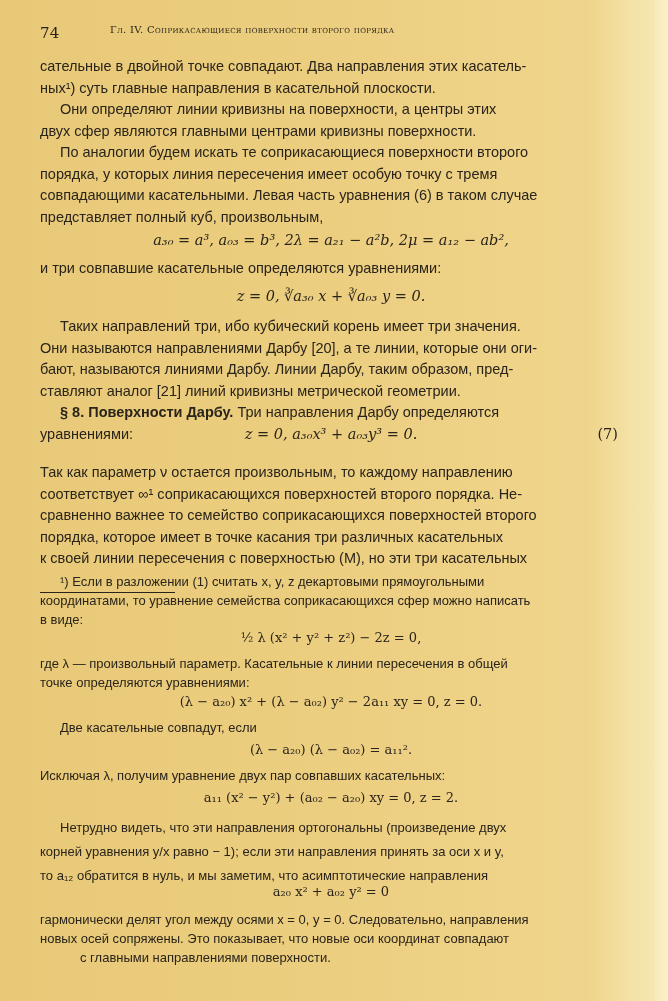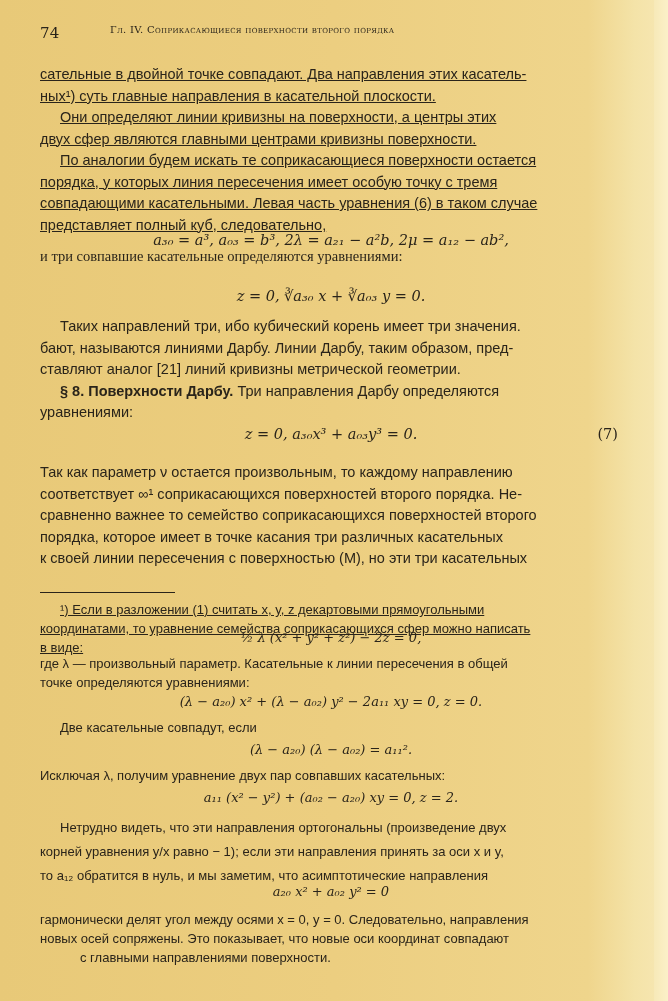--- a/index.html
+++ b/index.html
@@ -32,61 +32,62 @@
       font-family: "DejaVu Serif", serif; font-style: italic;
       font-size: 14.5px;
     }
     .fn {
       position: absolute; left: 0; width: 582px;
       font-family: "Liberation Sans", sans-serif;
       font-size: 13px; line-height: 19px;
     }
     .fn-formula {
       position: absolute; left: 0; width: 582px; text-align: center;
-      font-family: "DejaVu Serif", serif; font-style: italic; font-size: 13px;
+      font-family: "DejaVu Serif", serif; font-size: 13px;
     }
     .rule { position: absolute; left: 0; top: 592px; width: 135px; height: 1px; background: #2a241a; }
     .eqnum { position: absolute; right: 4px; font-style: normal; }
     .bold { font-weight: bold; }
     .edge {
       position: absolute; right: 0; top: 0; width: 14px; height: 1001px;
       background: linear-gradient(90deg, #f7e9b8, #fbf0c8);
     }
   </style>
 </head>
 <body>
 
 <div class="page">
 
   <div class="header">
     <span class="pnum">74</span>
     <span class="title">Гл. IV. Соприкасающиеся поверхности второго порядка</span>
   </div>
 
-  <div class="body-text" style="top:64px;text-decoration:underline;">
+  <div class="body-text" style="top:56px;">
     <span class="line">сательные в двойной точке совпадают.  Два направления этих касатель-</span>
     <span class="line">ных¹) суть главные направления в касательной плоскости.</span>
     <span class="line ind">Они определяют линии кривизны на поверхности, а центры этих</span>
     <span class="line">двух сфер являются главными центрами кривизны поверхности.</span>
-    <span class="line ind">По аналогии будем искать те соприкасающиеся поверхности остается</span>
+    <span class="line ind">По аналогии будем искать те соприкасающиеся поверхности второго</span>
     <span class="line">порядка, у которых линия пересечения имеет особую точку с тремя</span>
     <span class="line">совпадающими касательными. Левая часть уравнения (6) в таком случае</span>
-    <span class="line">представляет полный куб, следовательно,</span>
+    <span class="line">представляет полный куб, произвольным,</span>
   </div>
 
   <div class="formula" style="top:232px;">a₃₀ = a³,   a₀₃ = b³,   2λ = a₂₁ − a²b,   2μ = a₁₂ − ab²,</div>
 
-  <div class="body-text" style="top:246px;font-family:Liberation Serif, serif;">
+  <div class="body-text" style="top:258px;">
     <span class="line">и три совпавшие касательные определяются уравнениями:</span>
   </div>
 
   <div class="formula" style="top:288px;">z = 0,   ∛a₃₀ x + ∛a₀₃ y = 0.</div>
 
   <div class="body-text" style="top:316px;">
     <span class="line ind">Таких направлений три, ибо кубический корень имеет три значения.</span>
+    <span class="line">Они называются направлениями Дарбу [20], а те линии, которые они оги-</span>
     <span class="line">бают, называются линиями Дарбу. Линии Дарбу, таким образом, пред-</span>
     <span class="line">ставляют аналог [21] линий кривизны метрической геометрии.</span>
     <span class="line ind"><span class="bold">§ 8. Поверхности Дарбу.</span><span> Три направления Дарбу определяются</span></span>
     <span class="line">уравнениями:</span>
   </div>
 
   <div class="formula" style="top:426px;">
     <span>z = 0,   a₃₀x³ + a₀₃y³ = 0.</span>
     <span class="eqnum">(7)</span>
   </div>
@@ -94,21 +95,21 @@
   <div class="body-text" style="top:462px;">
     <span class="line">Так как параметр ν остается произвольным, то каждому направлению</span>
     <span class="line">соответствует ∞¹ соприкасающихся поверхностей второго порядка. Не-</span>
     <span class="line">сравненно важнее то семейство соприкасающихся поверхностей второго</span>
     <span class="line">порядка, которое имеет в точке касания три различных касательных</span>
     <span class="line">к своей линии пересечения с поверхностью (M), но эти три касательных</span>
   </div>
 
   <div class="rule"></div>
 
-  <div class="fn" style="top:600px;text-decoration:underline;">
+  <div class="fn" style="top:572px;">
     <span class="line ind" style="height:19px;">¹) Если в разложении (1) считать x, y, z декартовыми прямоугольными</span>
     <span class="line" style="height:19px;">координатами, то уравнение семейства соприкасающихся сфер можно написать</span>
     <span class="line" style="height:19px;">в виде:</span>
   </div>
 
   <div class="fn-formula" style="top:630px;">½ λ (x² + y² + z²) − 2z = 0,</div>
 
   <div class="fn" style="top:654px;">
     <span class="line" style="height:19px;">где λ — произвольный параметр. Касательные к линии пересечения в общей</span>
     <span class="line" style="height:19px;">точке определяются уравнениями:</span>

